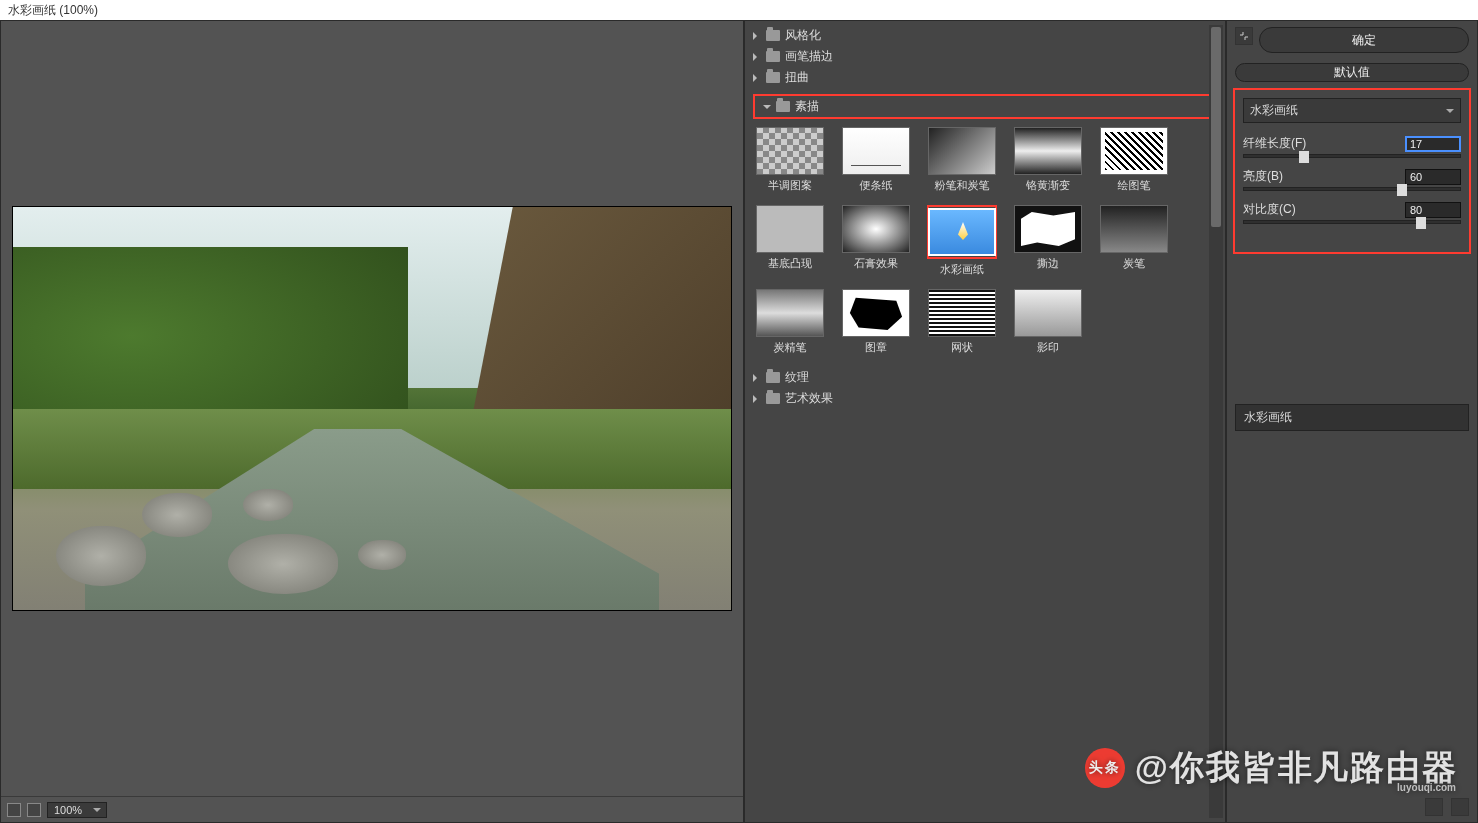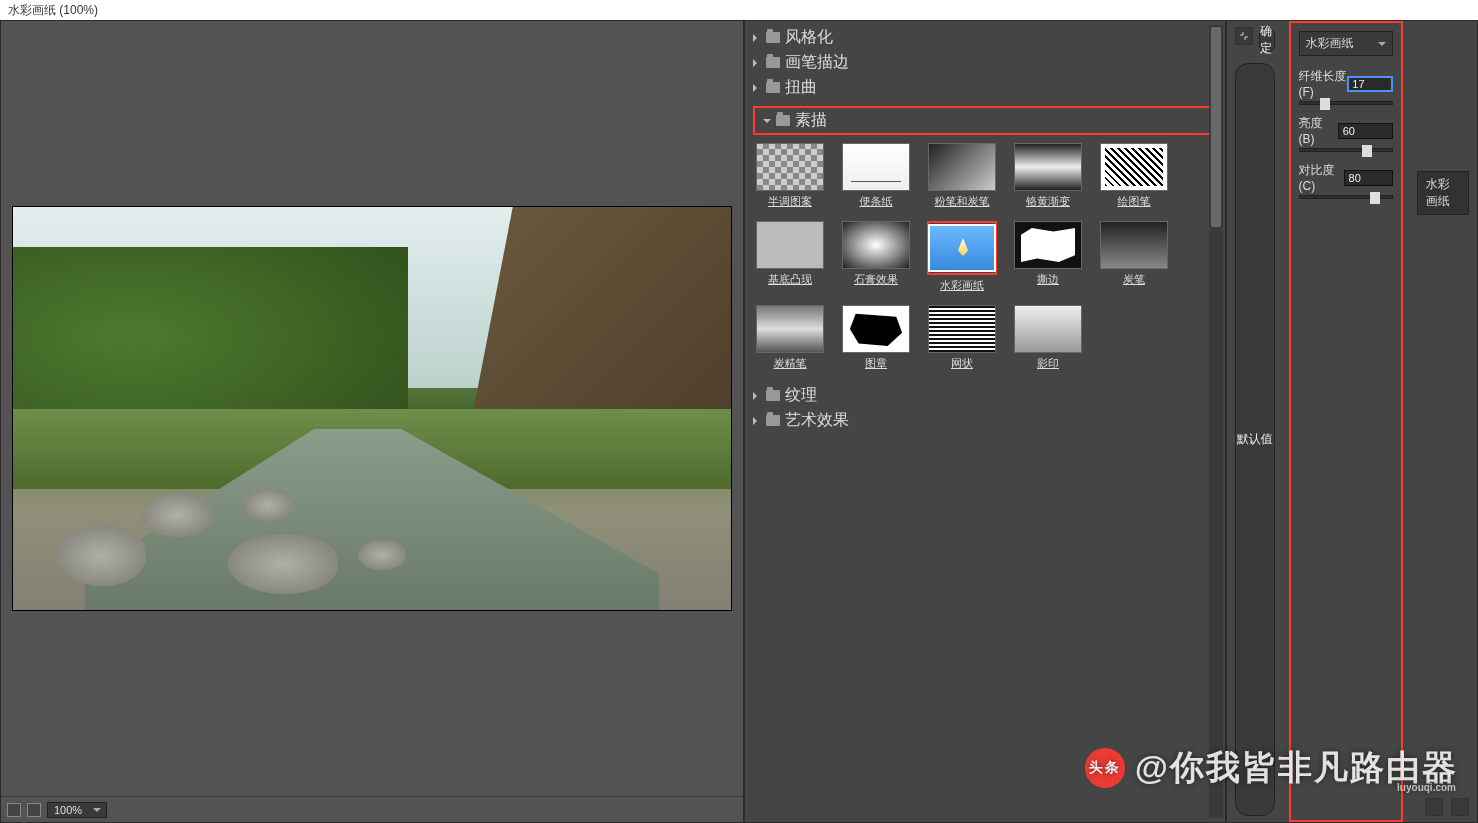--- a/index.html
+++ b/index.html
@@ -61,37 +61,37 @@
   .gallery-panel {
     flex: 1; min-width: 0;
     background: #454545;
     border: 1px solid #2a2a2a;
     position: relative;
     overflow: hidden;
   }
   .folder-list { padding: 4px 0;}
   .folder-row {
     display:flex; align-items:center; gap:5px;
-    padding: 2px 8px; font-size:16px; color:#ddd;
+    padding: 2px 8px; font-size:12px; color:#ddd;
     cursor:pointer;
   }
   .tri { width:0;height:0;border:4px solid transparent;}
   .tri.closed{border-left-color:#bbb;}
   .tri.open{border-top-color:#bbb;margin-top:4px;}
   .folder-icon { width:14px;height:11px;background:#999;border-radius:1px;position:relative;}
   .folder-icon::before{content:"";position:absolute;top:-3px;left:1px;width:6px;height:3px;background:#999;border-radius:1px 1px 0 0;}
   .hl-red { border:2px solid #ff3b30;}
   .sumiao-row-wrap{margin:2px 6px 2px 8px;}
   .thumb-grid {
     display:flex; flex-wrap:wrap; gap:12px 16px;
     padding: 6px 0 8px 10px;
   }
   .thumb-item { display:flex;flex-direction:column;align-items:center;width:70px;cursor:pointer;}
   .thumb-box { width:68px;height:48px;border:1px solid #666;background:#888;position:relative;overflow:hidden;}
-  .thumb-label{font-size:11px;color:#ddd;margin-top:3px;text-align:center;text-decoration:underline;}
+  .thumb-label{font-size:11px;color:#ddd;margin-top:3px;text-align:center;}
   .thumb-item.selected .thumb-box{border:2px solid #fff;}
   .thumb-item.selected-wrap{border:2px solid #ff3b30;padding:1px;}
   
   .tb-checker{background:repeating-conic-gradient(#ccc 0 25%,#888 0 50%) 0/12px 12px;}
   .tb-note{background:linear-gradient(#fff,#eee);}
   .tb-note::after{content:"";position:absolute;inset:8px;border-bottom:1px solid #555;}
   .tb-chalk{background:linear-gradient(135deg,#222,#ccc);}
   .tb-chrome{background:linear-gradient(#222,#eee,#222);}
   .tb-graphic{background:#fff;}
   .tb-graphic::after{content:"";position:absolute;inset:4px;background:repeating-linear-gradient(45deg,#000 0 2px,transparent 2px 5px);}
@@ -107,21 +107,21 @@
   .tb-stamp::after{content:"";position:absolute;inset:4px;background:#000;clip-path:polygon(15% 10%,85% 18%,95% 60%,70% 95%,20% 88%,5% 50%);}
   .tb-retic{background:repeating-linear-gradient(0deg,#111 0 2px,#fff 2px 4px),repeating-linear-gradient(90deg,#111 0 2px,transparent 2px 4px);}
   .tb-photoc{background:linear-gradient(#eee,#999);}
   .scroll-track{position:absolute;right:2px;top:4px;bottom:4px;width:14px;background:#3a3a3a;}
   .scroll-thumb{position:absolute;left:2px;top:2px;width:10px;height:200px;background:#6a6a6a;border-radius:2px;}
   
   .controls-panel {
     width: 252px;
     background: #454545;
     border: 1px solid #2a2a2a;
-    display:flex; 
+    display:flex; flex-direction:column;
     position:relative;
   }
   .ctrl-top { padding:6px 8px; display:flex;flex-direction:column;gap:10px;}
   .ctrl-row1{display:flex;gap:6px;align-items:flex-start;}
   .small-icon{width:18px;height:18px;border:1px solid #333;background:#3a3a3a;display:flex;align-items:center;justify-content:center;}
   .btn { flex:1;height:26px;border:1px solid #222;border-radius:13px;background:#3a3a3a;color:#eee;font-size:12px;display:flex;align-items:center;justify-content:center;cursor:pointer;}
   .params-box{border:2px solid #ff3b30;padding:8px 8px 18px 8px;margin:0 6px;}
   .dropdown{display:flex;align-items:center;justify-content:space-between;background:#3a3a3a;border:1px solid #222;padding:3px 6px;font-size:12px;color:#ddd;cursor:pointer;margin-bottom:12px;}
   .dd-arrow{border:4px solid transparent;border-top-color:#aaa;margin-top:4px;}
   .param-row{display:flex;justify-content:space-between;align-items:center;margin:4px 0 2px;}

